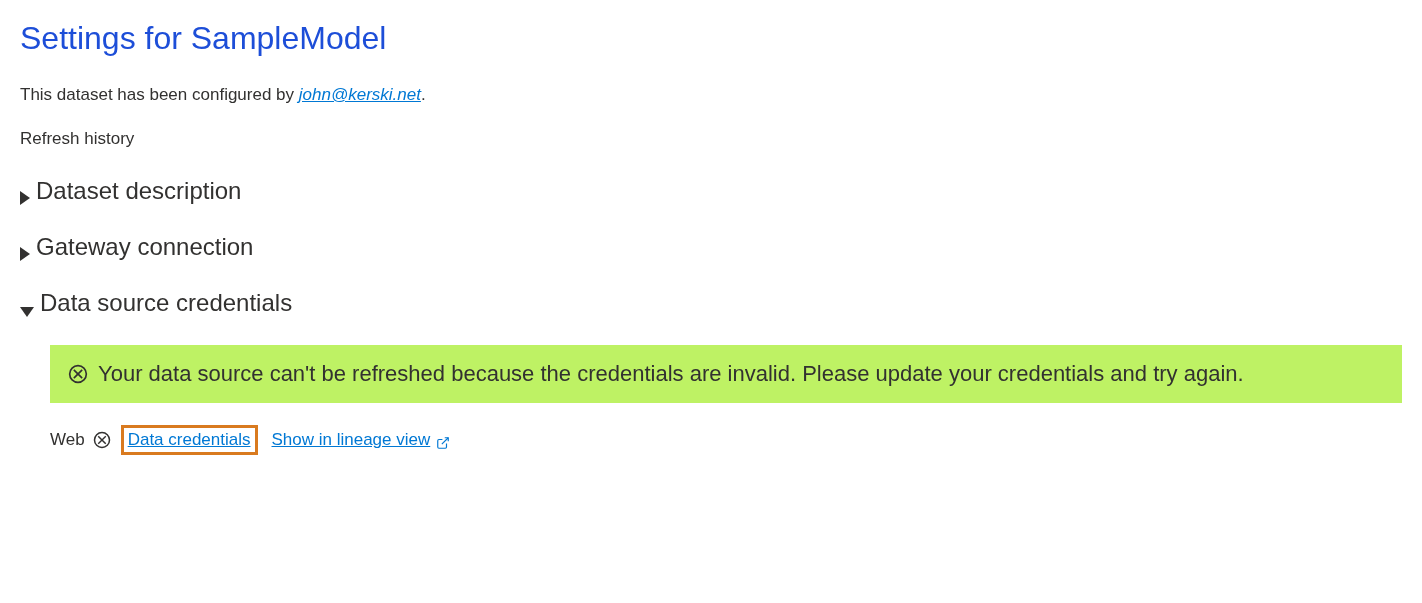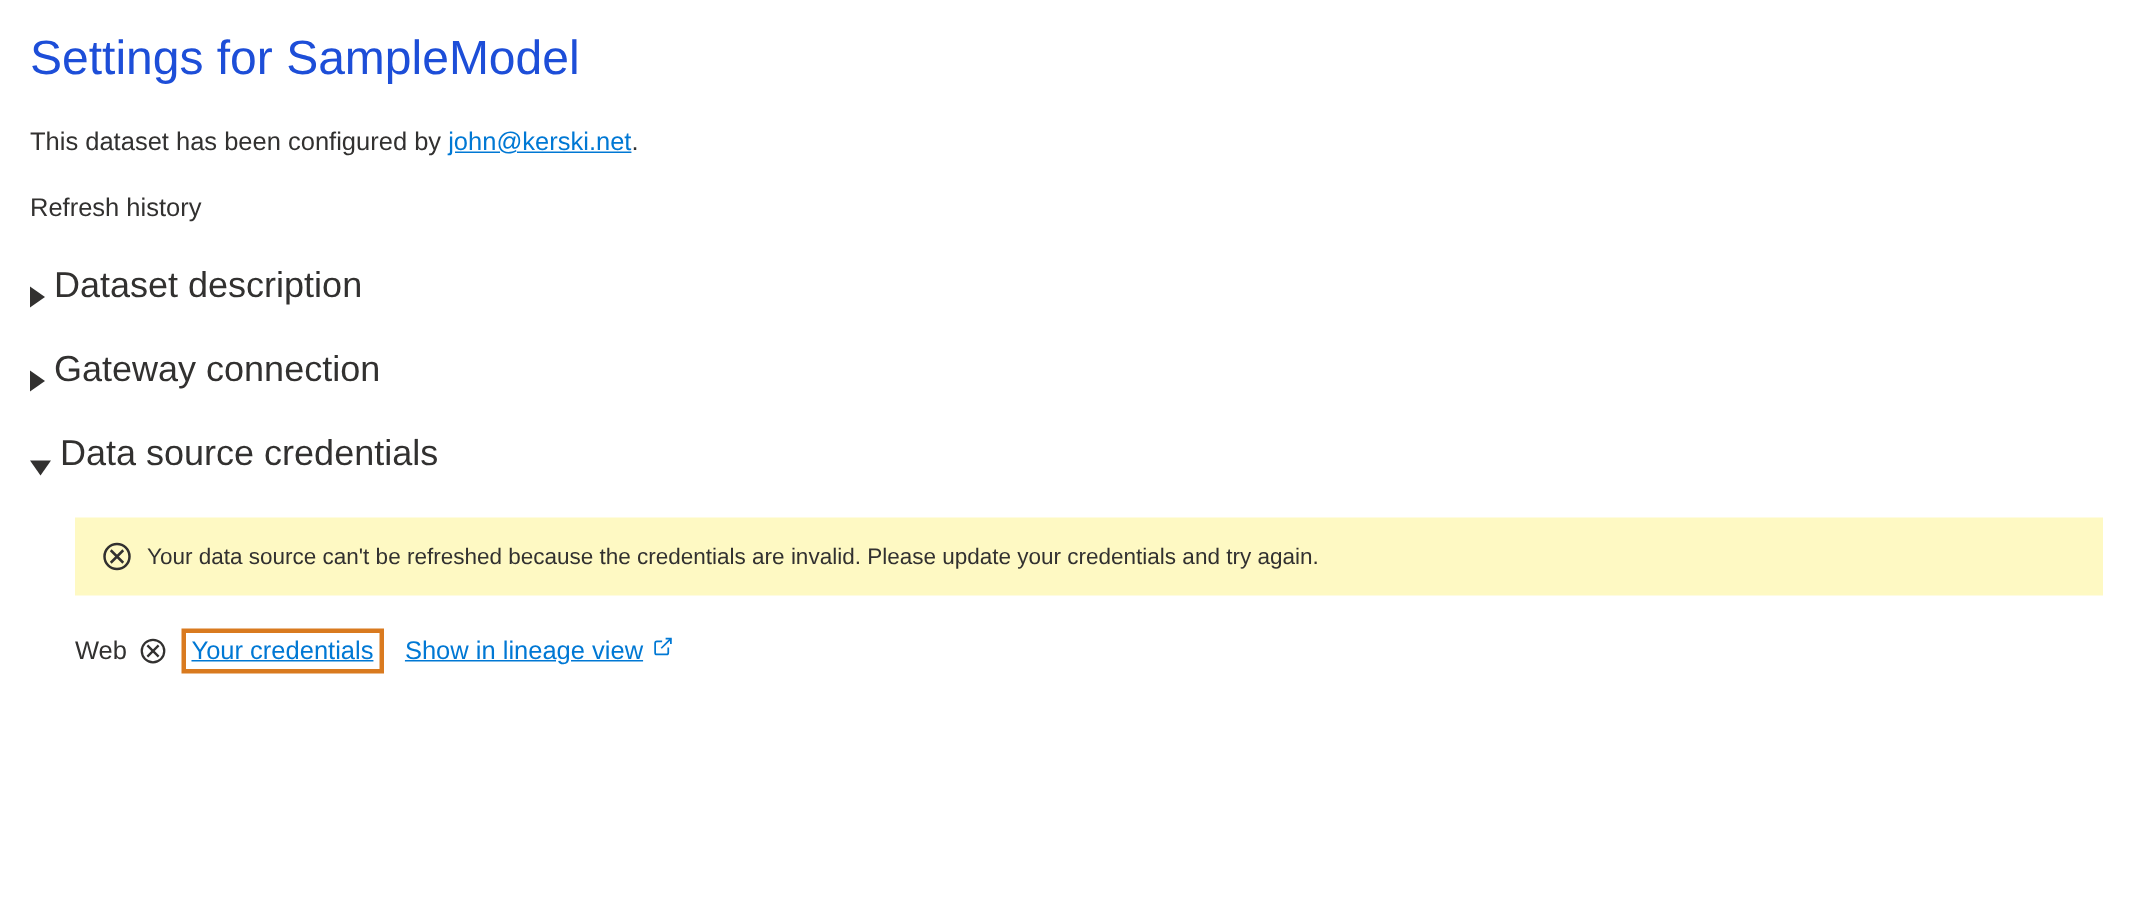--- a/index.html
+++ b/index.html
@@ -21,20 +21,21 @@
       margin-bottom: 28px;
     }
     .configured-by {
       font-size: 17px;
       color: #323130;
       margin-bottom: 24px;
     }
     .configured-by a {
       color: #0078d4;
       text-decoration: underline;
+      font-style: italic;
     }
     .refresh-history {
       font-size: 17px;
       color: #323130;
       cursor: pointer;
       display: inline-block;
       margin-bottom: 28px;
     }
     .section {
       margin-bottom: 28px;
@@ -62,25 +63,25 @@
     .caret.down {
       border-left: 7px solid transparent;
       border-right: 7px solid transparent;
       border-top: 10px solid #323130;
     }
     .section-body {
       margin-top: 28px;
       padding-left: 30px;
     }
     .warning-banner {
-      background: #fef9c3;
+      background: #bef264;
       padding: 16px 18px;
       display: flex;
       align-items: center;
-      font-size: 15px;
+      font-size: 22px;
       color: #323130;
     }
     .warning-banner .icon-wrap {
       margin-right: 10px;
       display: flex;
       align-items: center;
     }
     .error-circle-icon {
       width: 20px;
       height: 20px;
@@ -109,21 +110,21 @@
       cursor: pointer;
     }
     .highlight-box {
       border: 3px solid #d97a1f;
       padding: 2px 4px;
       display: inline-flex;
       align-items: center;
     }
     .lineage-link-wrap {
       display: inline-flex;
-      align-items: flex-start;
+      align-items: flex-end;
       gap: 6px;
       margin-left: 8px;
     }
     .external-icon {
       width: 14px;
       height: 14px;
       flex-shrink: 0;
     }
   </style>
 </head>
@@ -171,21 +172,21 @@
     </div>
 
     <div class="datasource-row">
       <span class="ds-label">Web</span>
       <svg class="ds-status-icon" viewBox="0 0 24 24" fill="none" stroke="#323130" stroke-width="2">
         <circle cx="12" cy="12" r="10"></circle>
         <line x1="7" y1="7" x2="17" y2="17"></line>
         <line x1="17" y1="7" x2="7" y2="17"></line>
       </svg>
       <span class="highlight-box">
-        <a class="link">Your credentials</a>
+        <a class="link">Data credentials</a>
       </span>
       <span class="lineage-link-wrap">
         <a class="link">Show in lineage view</a>
         <svg class="external-icon" viewBox="0 0 24 24" fill="none" stroke="#0078d4" stroke-width="2">
           <path d="M18 13v6a2 2 0 0 1-2 2H5a2 2 0 0 1-2-2V8a2 2 0 0 1 2-2h6"></path>
           <polyline points="15 3 21 3 21 9"></polyline>
           <line x1="10" y1="14" x2="21" y2="3"></line>
         </svg>
       </span>
     </div>

